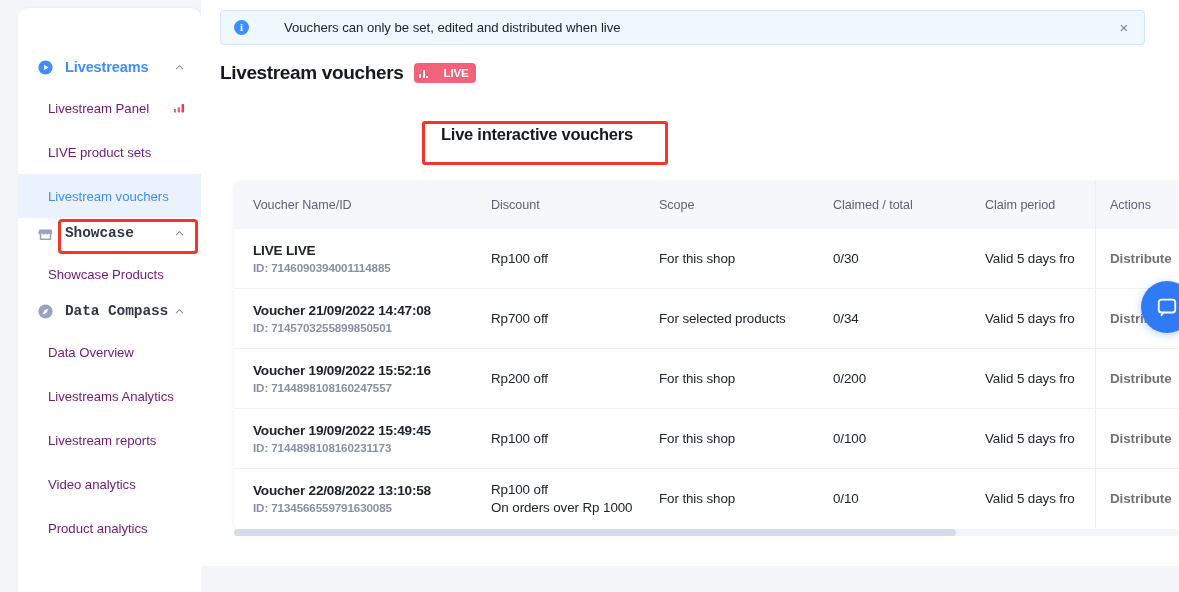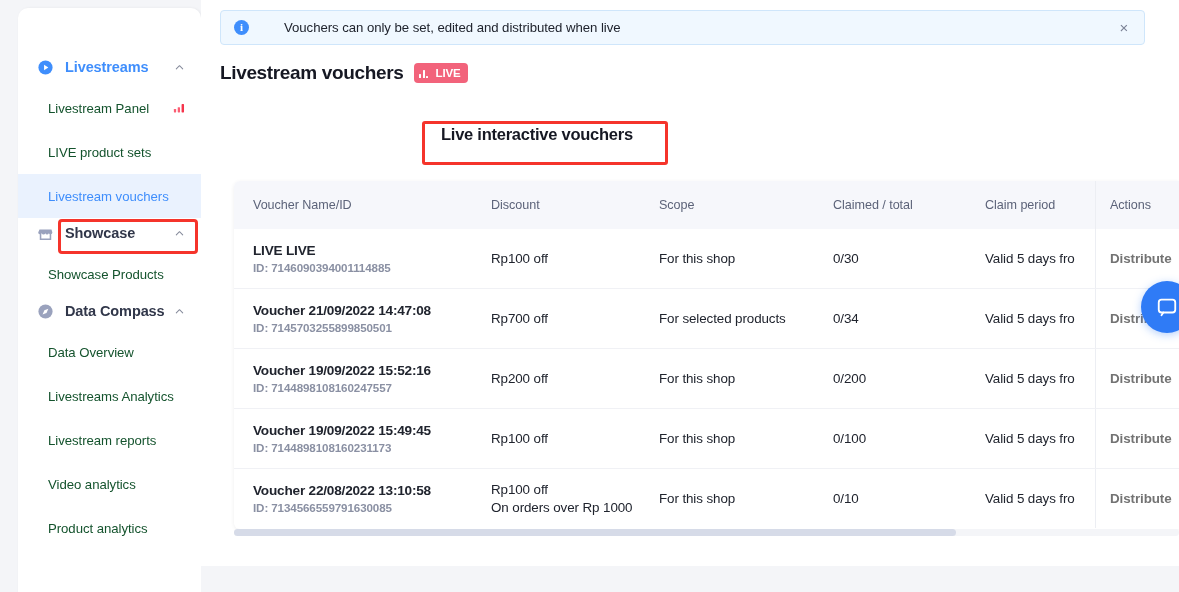--- a/index.html
+++ b/index.html
@@ -54,39 +54,39 @@
   }
   .nav-group-header .gtitle {
     font-size: 14.5px;
     font-weight: bold;
     letter-spacing: -0.1px;
     flex: 1 1 auto;
     white-space: nowrap;
   }
   .nav-group-header.active .gtitle { color: #3f8efc; }
   .nav-group-header.idle   .gtitle { color: #2f3murmur; }
-  .nav-group-header.idle   .gtitle { color: #31374a; }
+  .nav-group-header.idle   .gtitle { color: #31374a; font-family: Liberation Mono, monospace; }
   .chev {
     width: 11px;
     height: 11px;
     flex: 0 0 11px;
     opacity: 0.75;
   }
 
   .nav-item {
     position: relative;
     display: flex;
     align-items: center;
     height: 44px;
     padding: 0 14px 0 30px;
     cursor: pointer;
   }
   .nav-item .ilabel {
     font-size: 13.2px;
-    color: #14532d;
+    color: #701a75;
     letter-spacing: -0.05px;
     white-space: nowrap;
     flex: 1 1 auto;
   }
   .nav-item.selected { background: #eaf2fe; }
   .nav-item.selected .ilabel { color: #3f8efc; }
   .nav-item .trail-icon {
     width: 14px;
     height: 12px;
     flex: 0 0 14px;
@@ -175,21 +175,21 @@
     letter-spacing: -0.35px;
   }
   .live-badge {
     margin-left: 11px;
     height: 20px;
     border-radius: 4px;
     background: #f2637b;
     display: flex;
     align-items: center;
     padding: 0 7px 0 5px;
-    gap: 7px;
+    gap: 15px;
   }
   .live-badge .bars {
     display: flex;
     align-items: flex-end;
     gap: 1.5px;
     height: 9px;
   }
   .live-badge .bars i { width: 2px; background: #fff; display: block; border-radius: 0.5px; }
   .live-badge .bars i:nth-child(1) { height: 4px; }
   .live-badge .bars i:nth-child(2) { height: 8px; }

